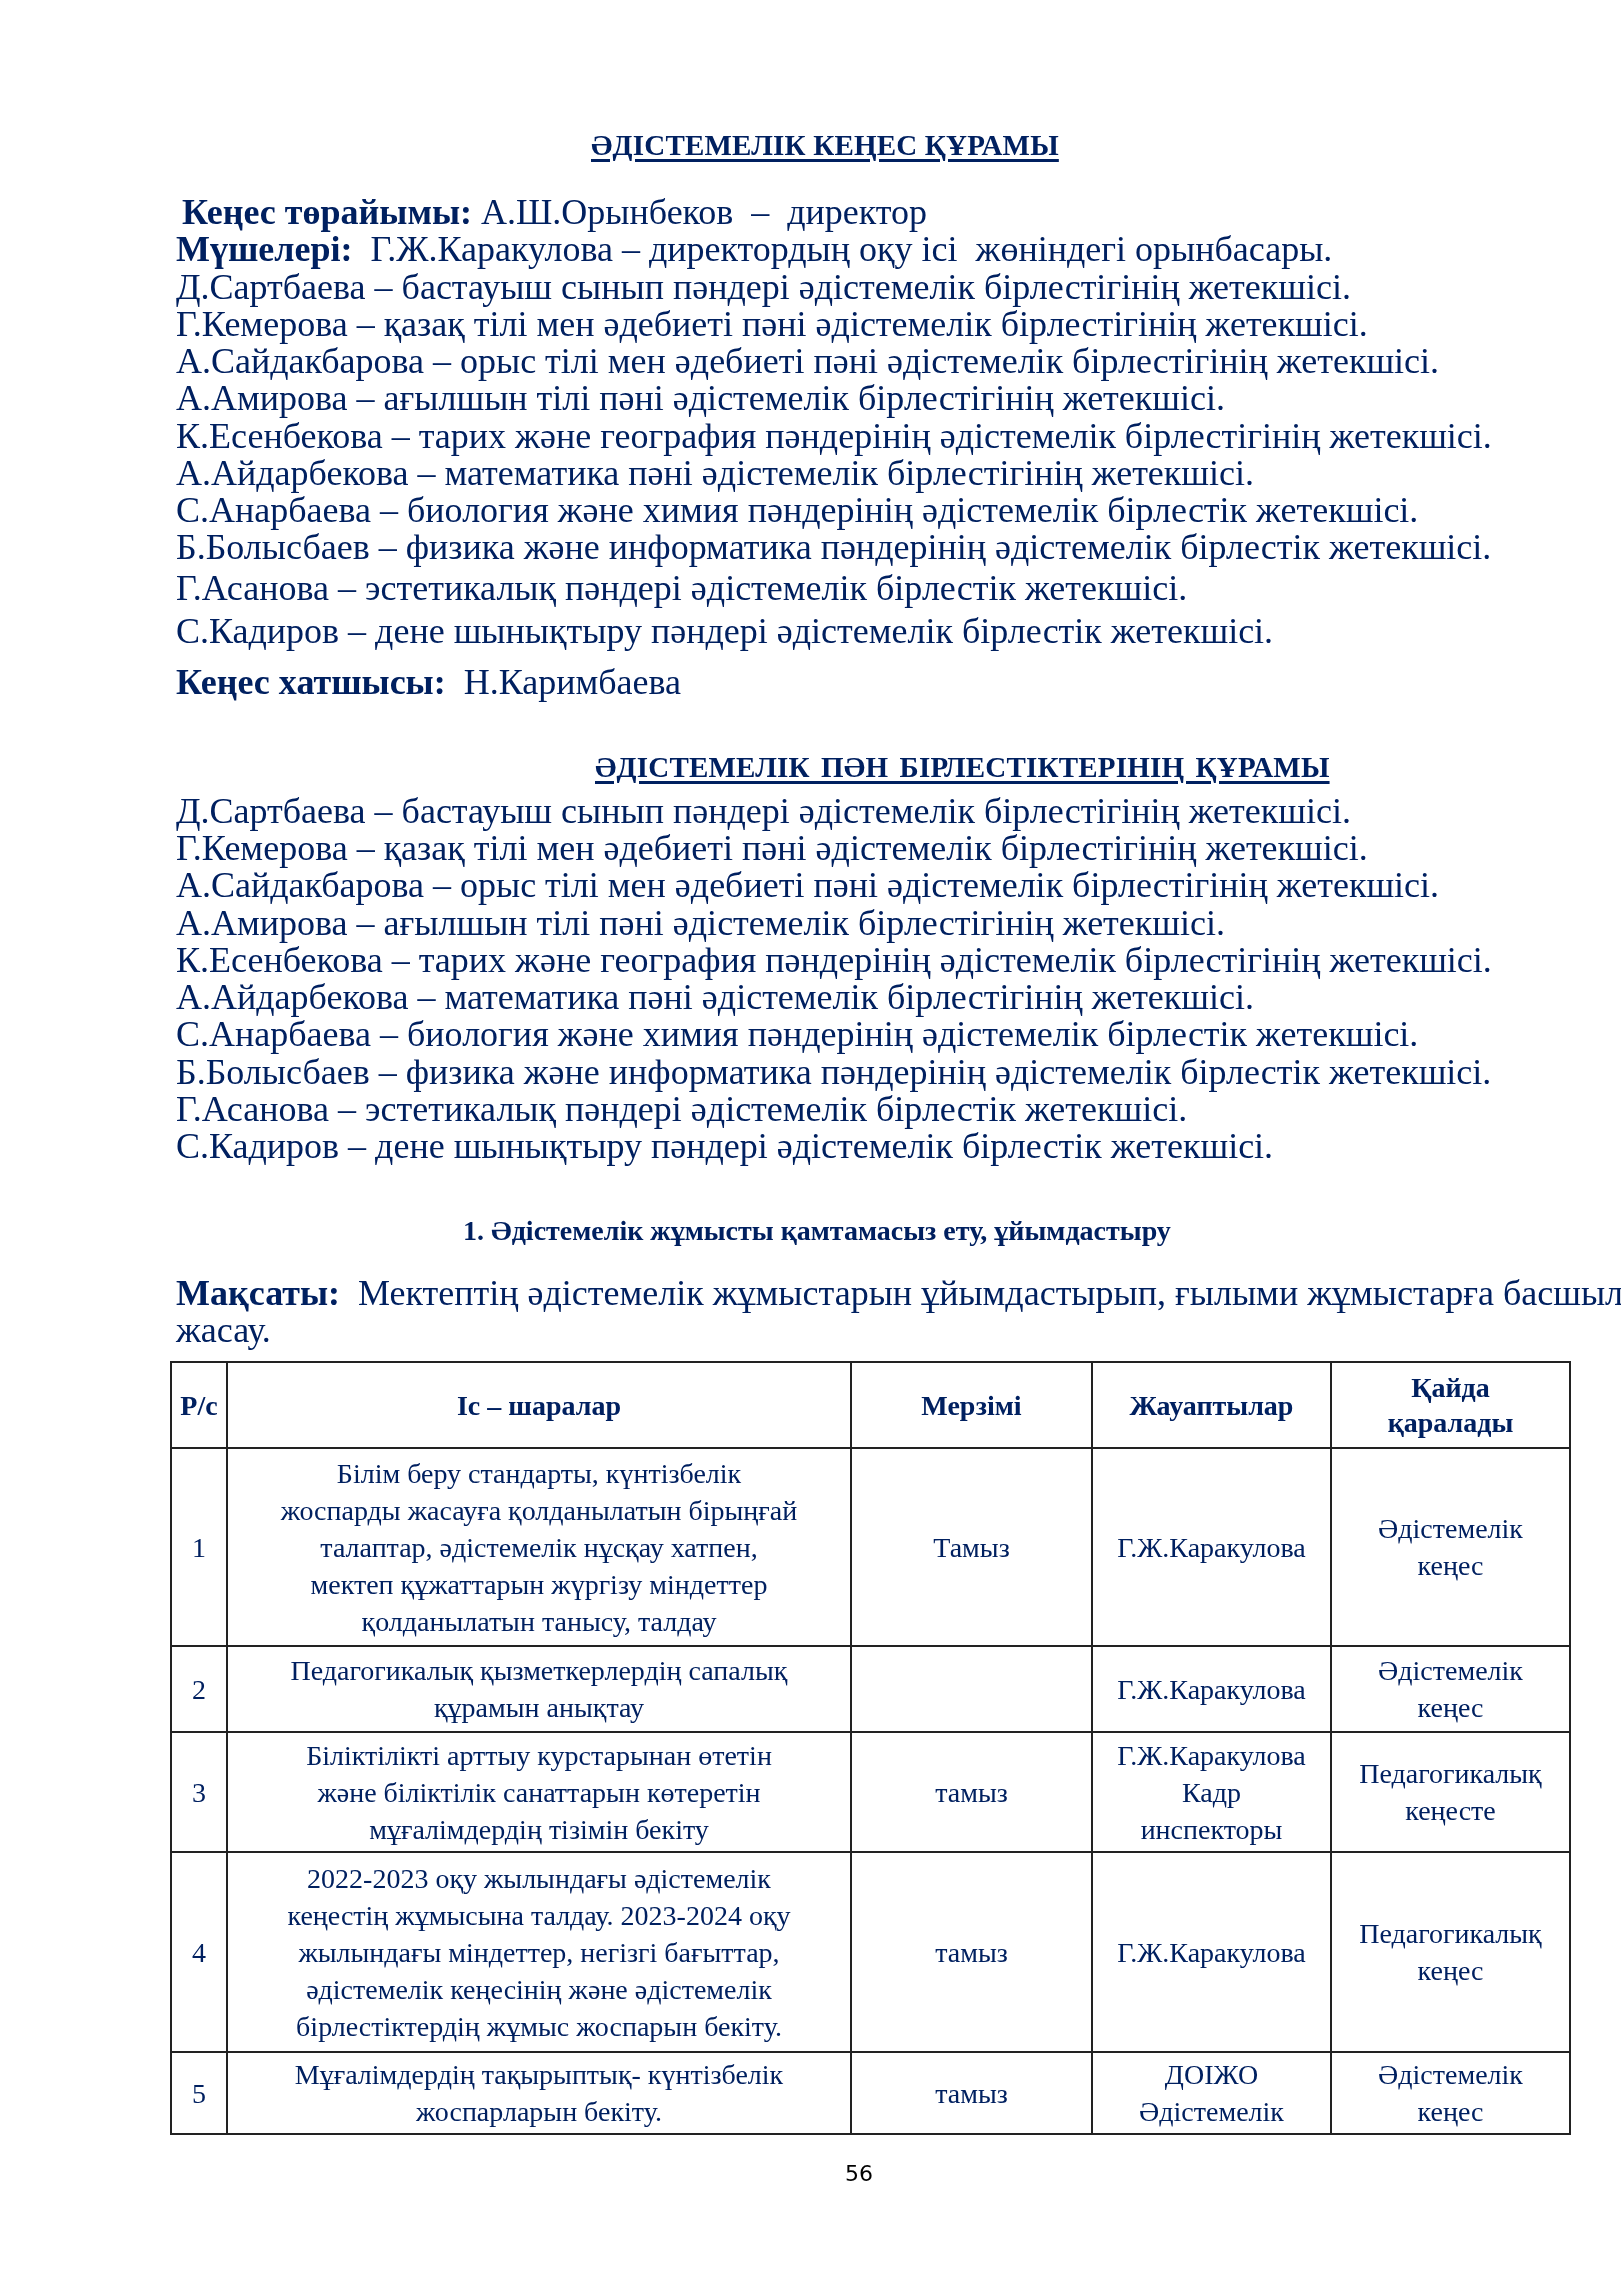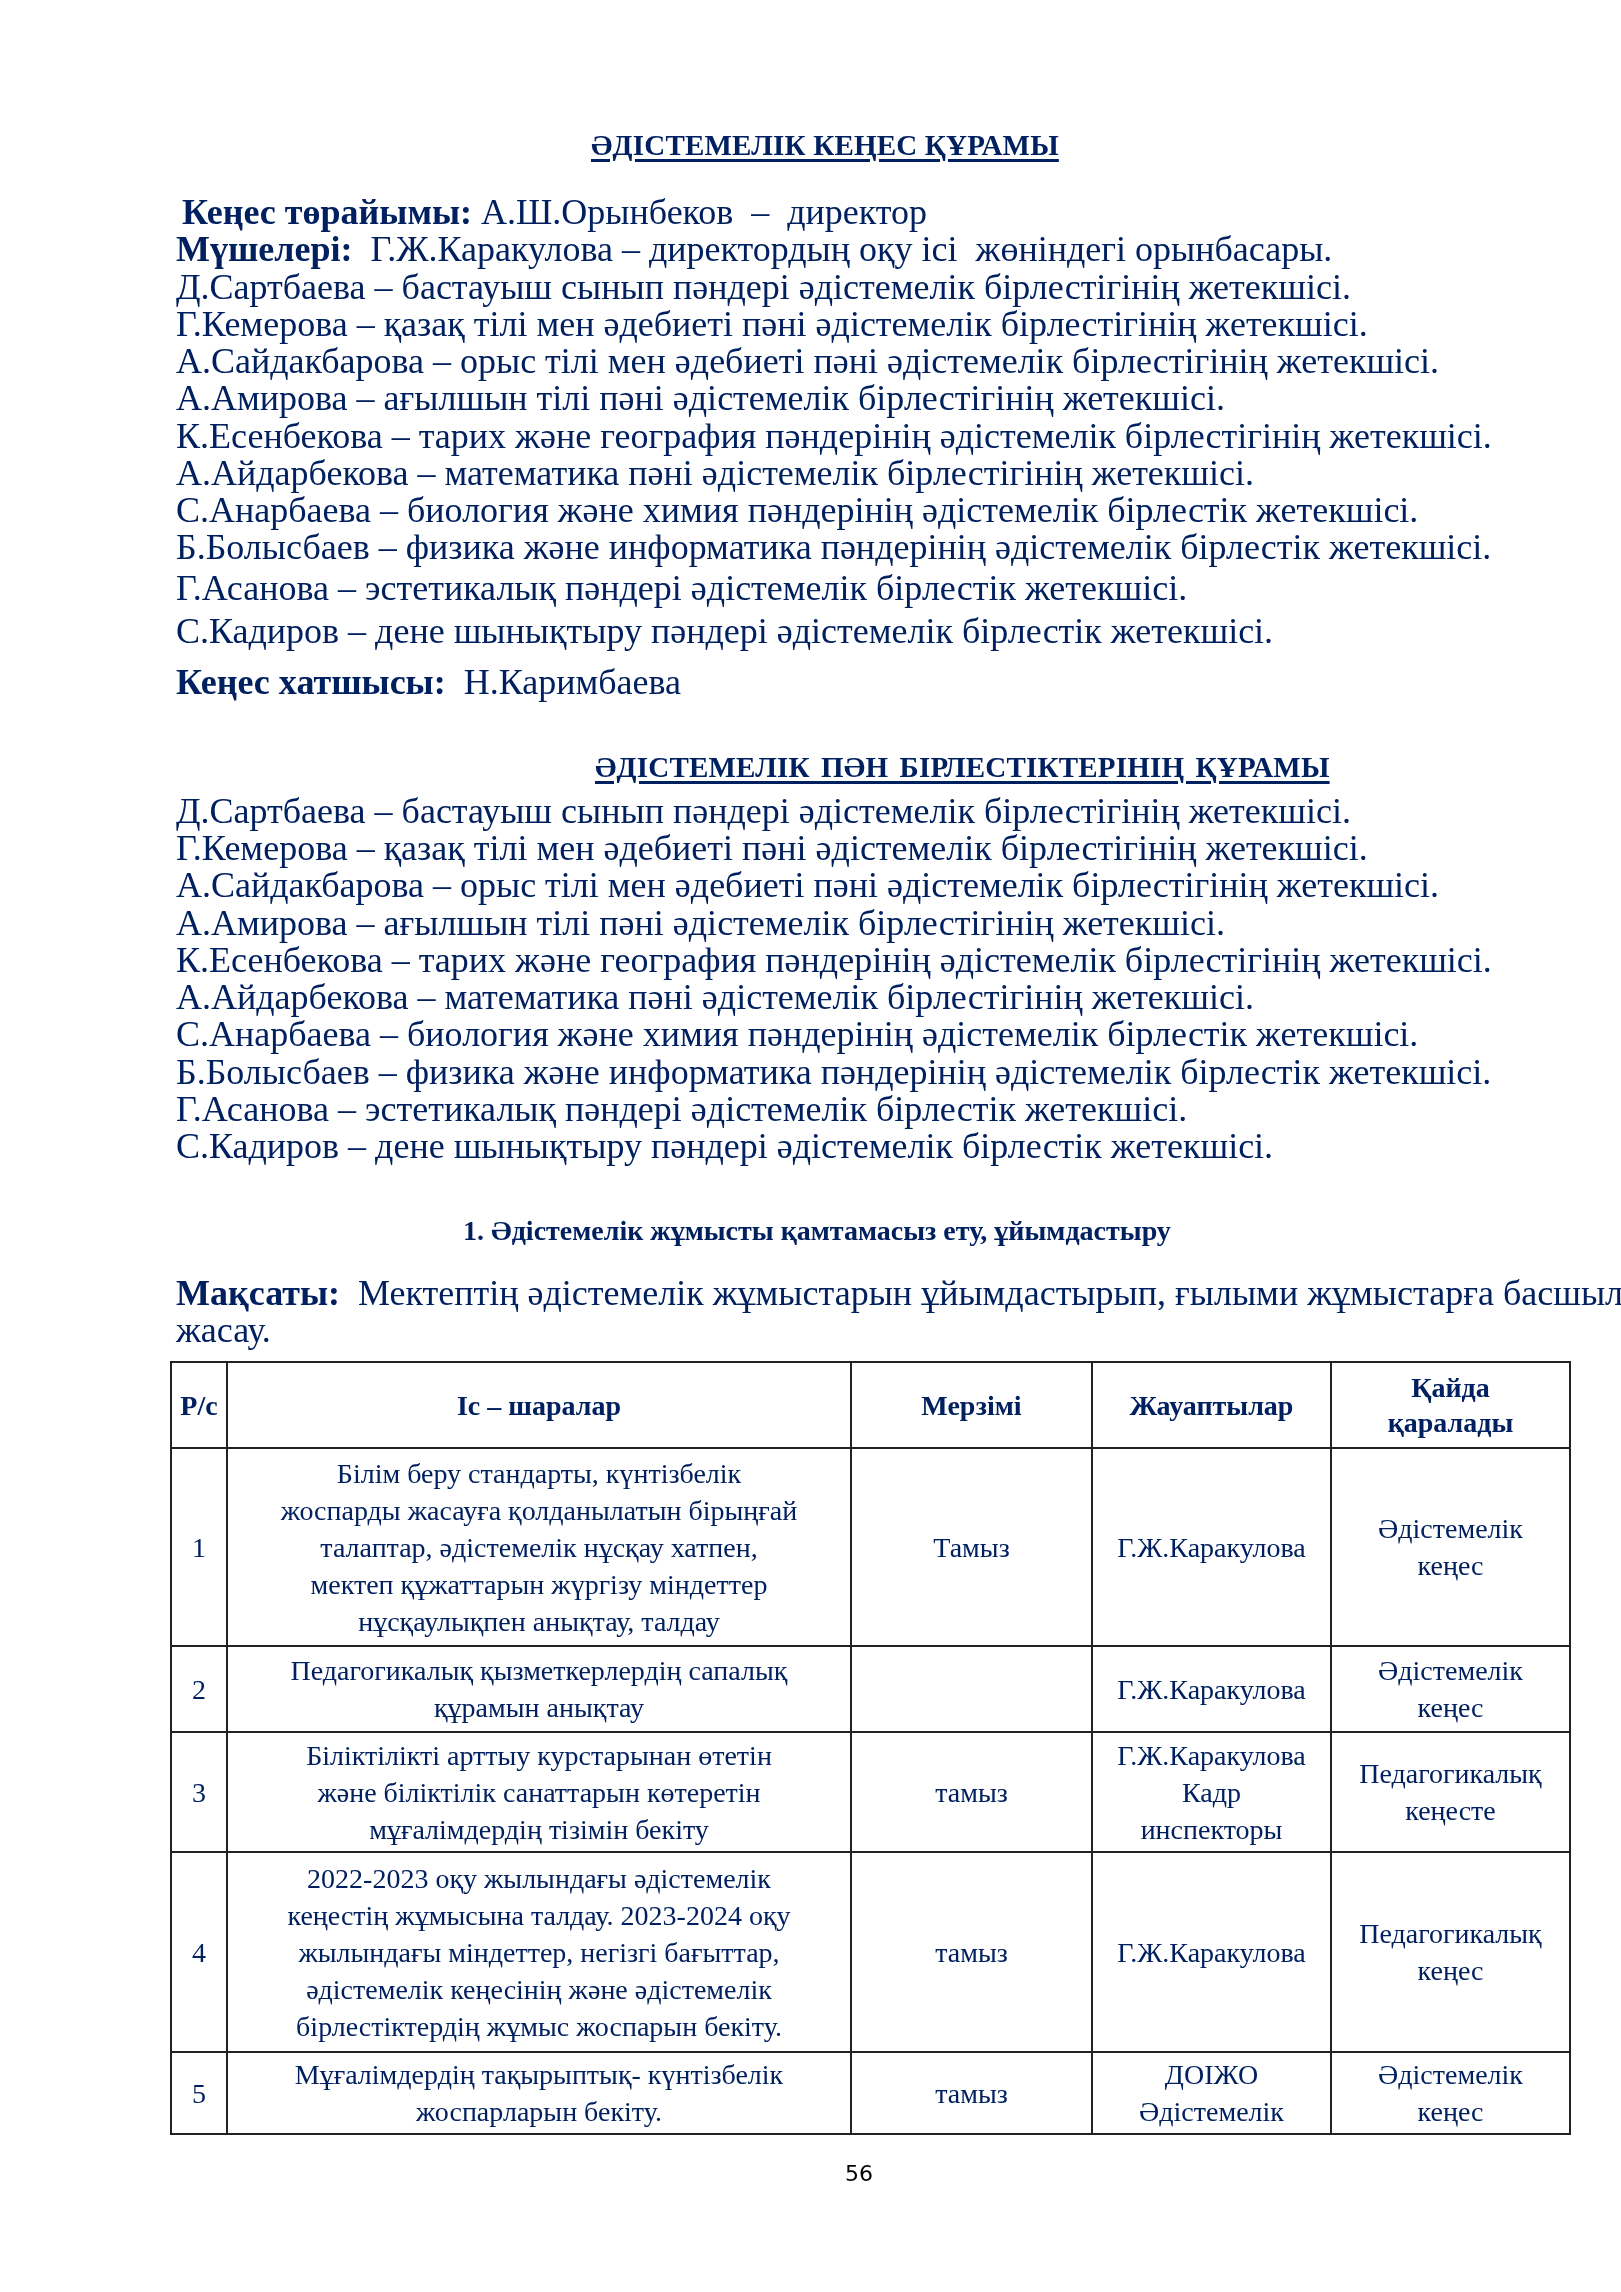--- a/index.html
+++ b/index.html
@@ -81,21 +81,21 @@
     </tr>
   </thead>
   <tbody id="tbody">
       <tr style="height: 198px;">
         <td>1</td>
         <td>
           <div>Білім беру стандарты, күнтізбелік</div>
           <div>жоспарды жасауға қолданылатын бірыңғай</div>
           <div>талаптар, әдістемелік нұсқау хатпен,</div>
           <div>мектеп құжаттарын жүргізу міндеттер</div>
-          <div>нұсқаулықпен  анықтау, талдау</div>
+          <div>қолданылатын  танысу, талдау</div>
         </td>
         <td>Тамыз</td>
         <td>
           <div>Г.Ж.Каракулова</div>
         </td>
         <td>
           <div>Әдістемелік</div>
           <div>кеңес</div>
         </td>
       </tr>

